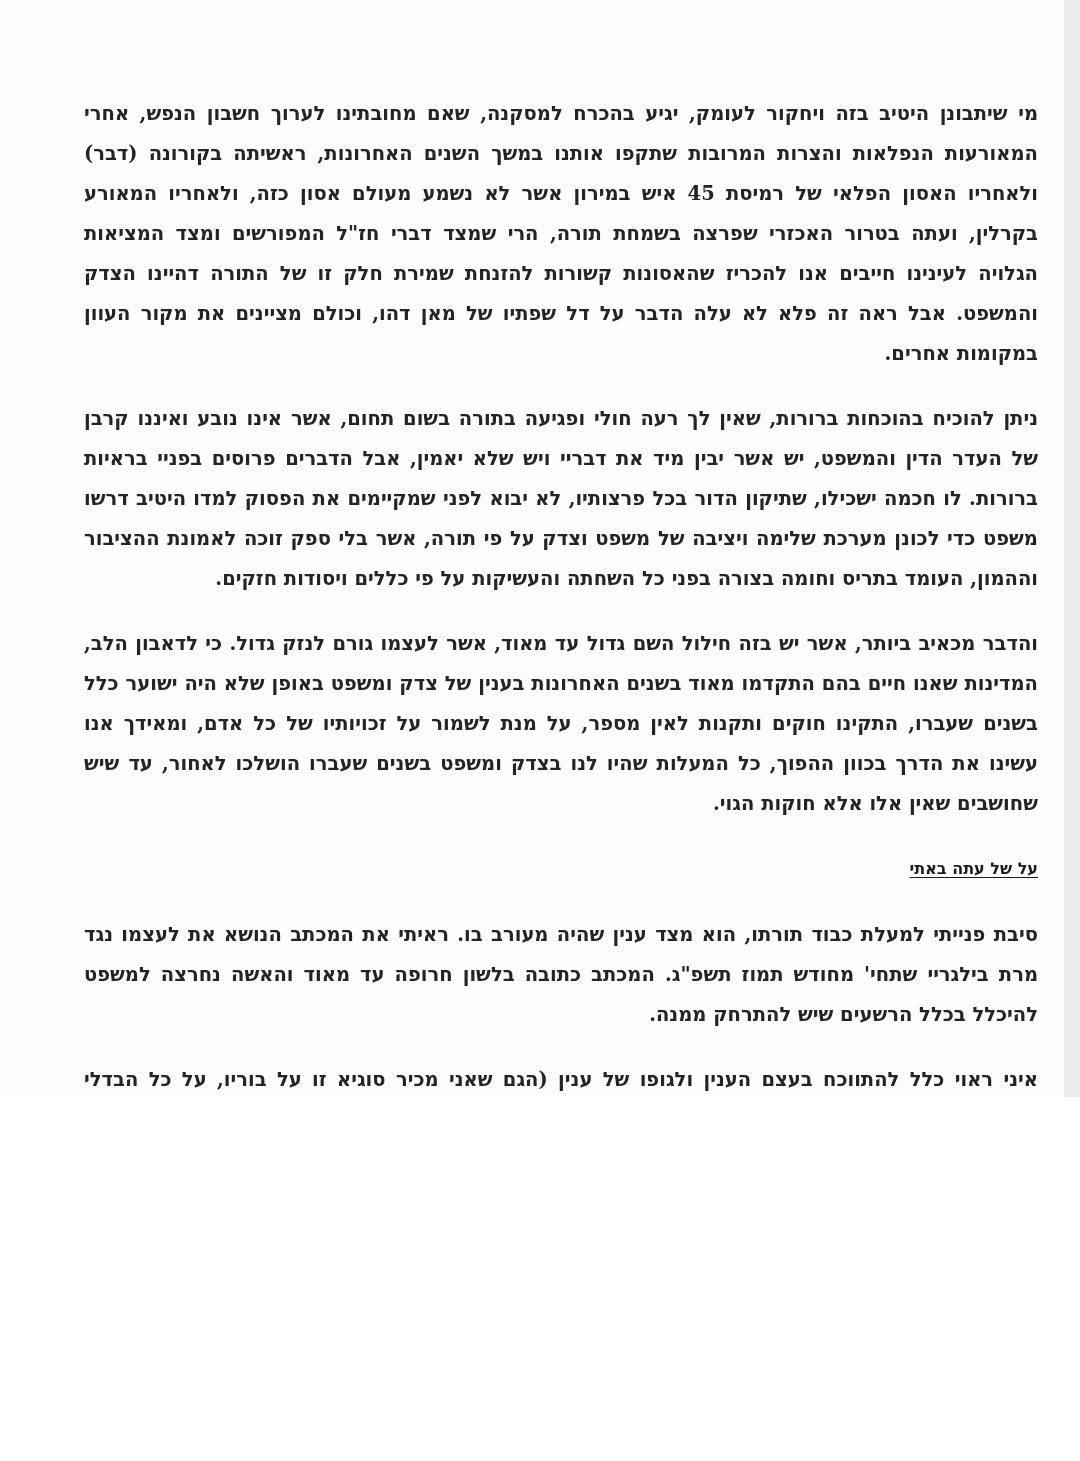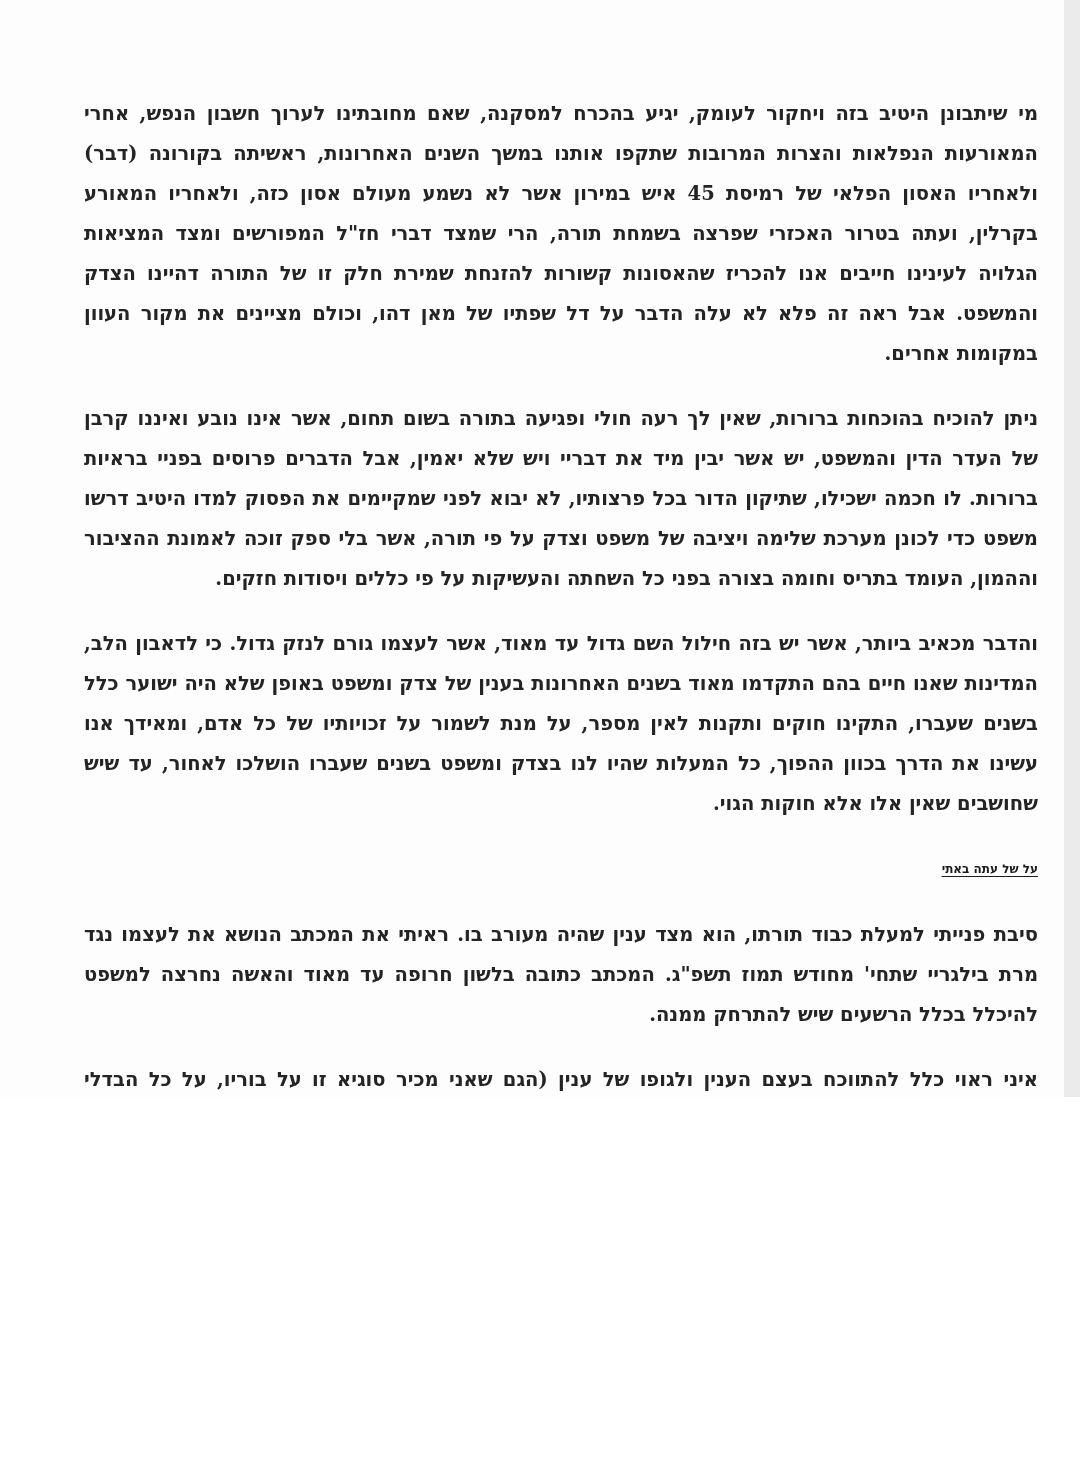--- a/index.html
+++ b/index.html
@@ -35,21 +35,21 @@
     color: #242424;
     font-size: 19.5px;
     line-height: 40px;
     font-weight: 600;
     z-index: 2;
   }
   .content p {
     margin: 0 0 25px 0;
   }
   .section-heading {
-    font-size: 12px;
+    font-size: 16px;
     font-weight: 700;
     text-decoration: underline;
     text-underline-offset: 3px;
     margin: 6px 0 26px 0;
     text-align: right;
     color: #1c1c1c;
   }
   .page-number {
     position: absolute;
     top: 1388px;

